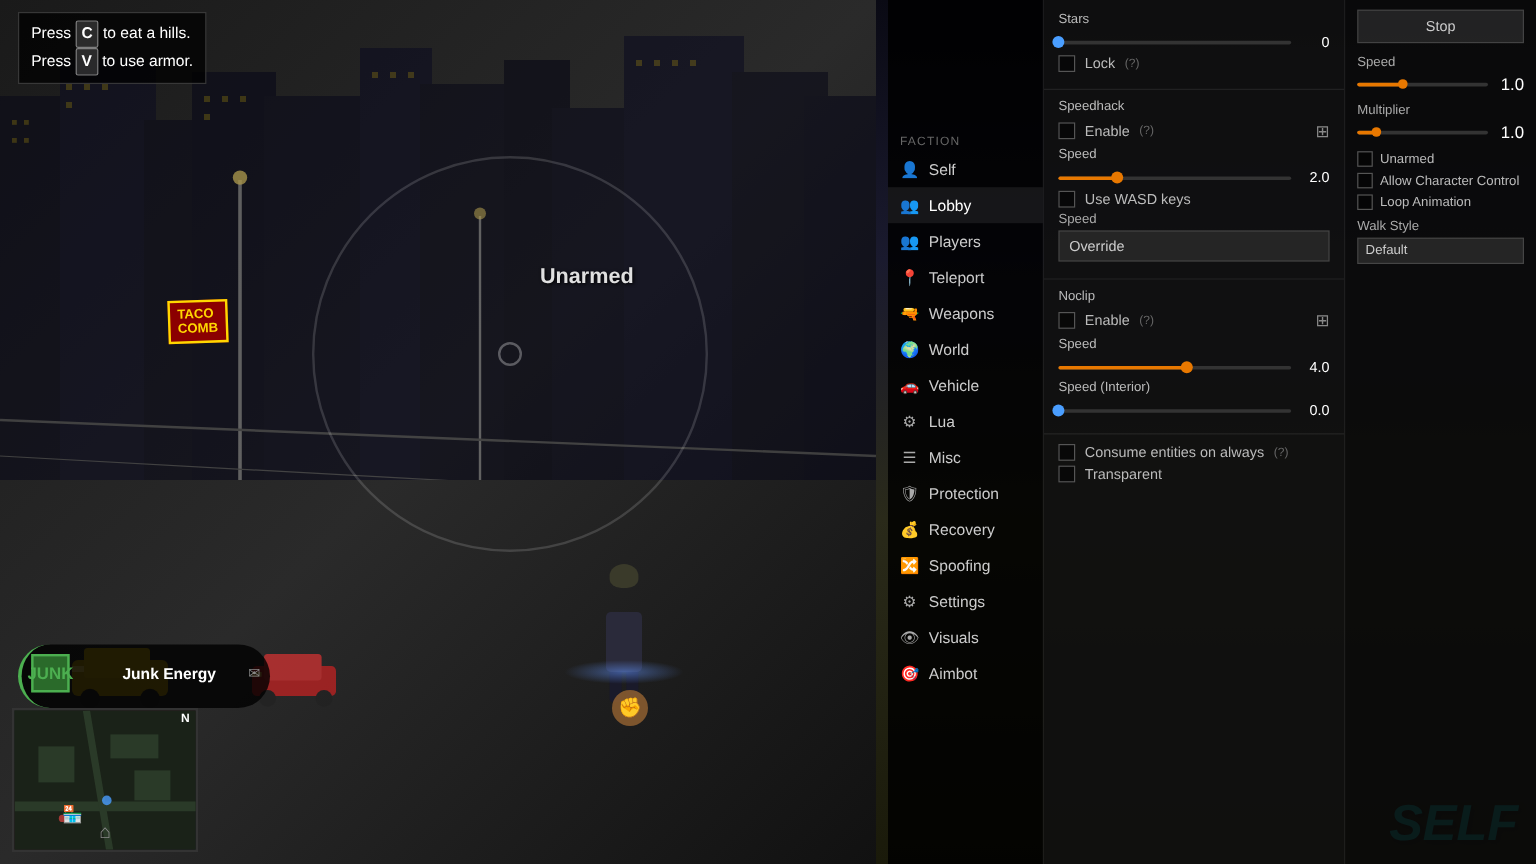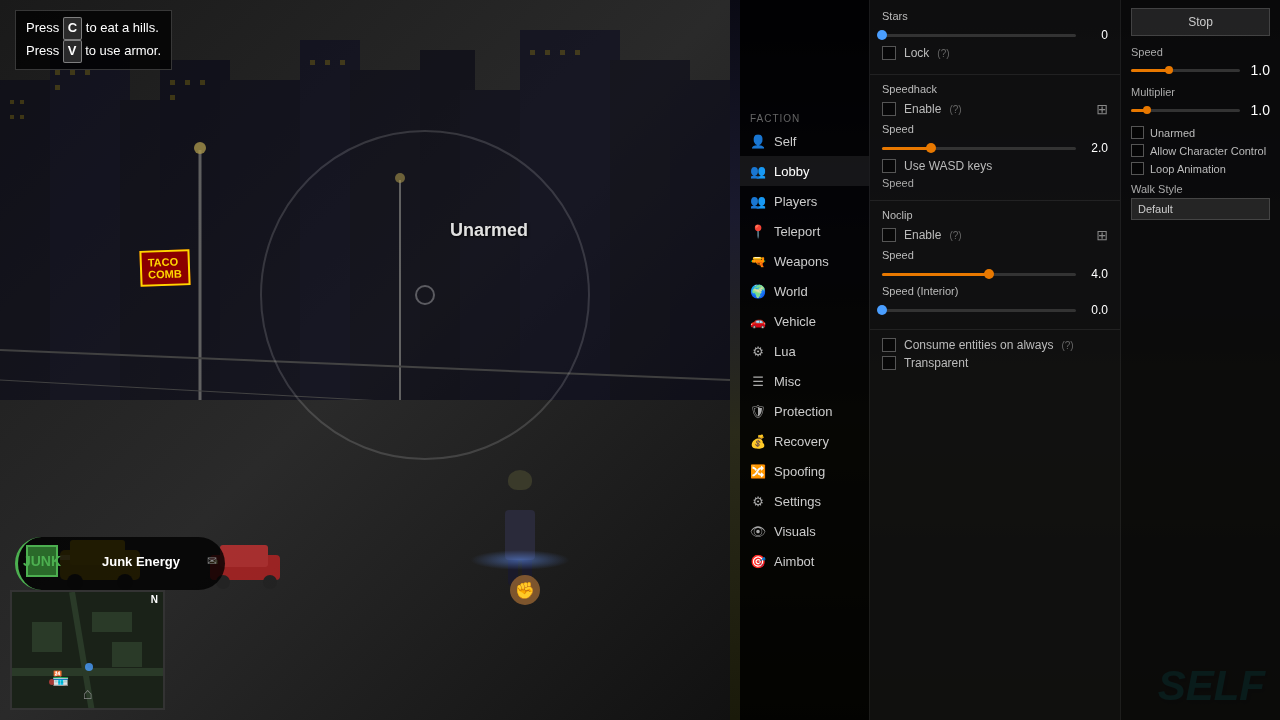--- a/index.html
+++ b/index.html
@@ -792,20 +792,21 @@
           <div class="slider-fill" style="width:25%;background:#e87800"></div>
           <div class="slider-thumb" style="left:25%;background:#e87800"></div>
         </div>
         <span class="slider-value">2.0</span>
       </div>
       <div class="wasd-row">
         <div class="wasd-checkbox"></div>
         <span class="checkbox-label">Use WASD keys</span>
       </div>
       <div class="method-label">Speed</div>
+      <div class="dropdown">Override</div>
     </div>
 
     <div id="noclip-section">
       <div class="section-title">Noclip</div>
       <div class="enable-row">
         <div style="display:flex;align-items:center;gap:8px">
           <div class="enable-checkbox"></div>
           <span class="checkbox-label">Enable</span>
           <span class="checkbox-hint">(?)</span>
         </div>

